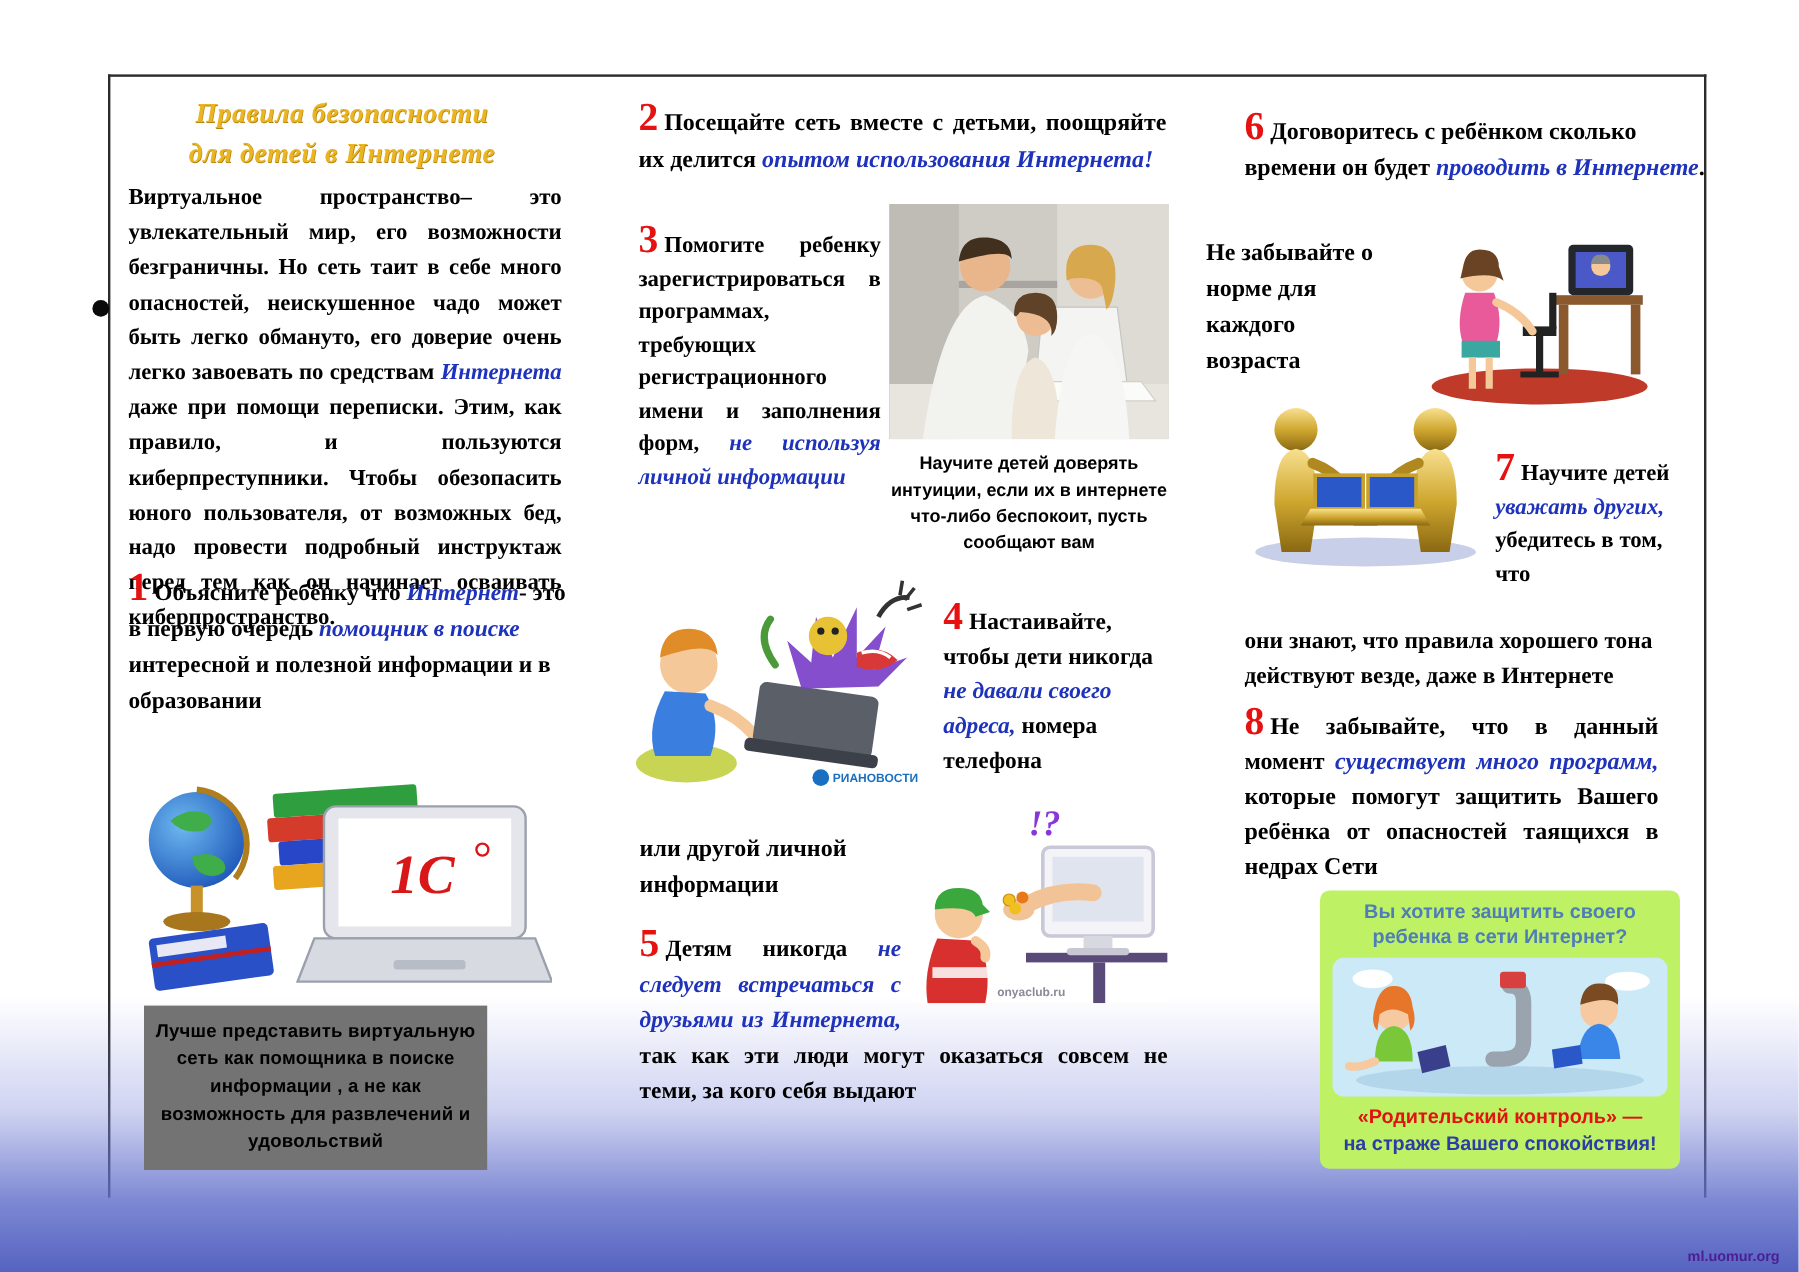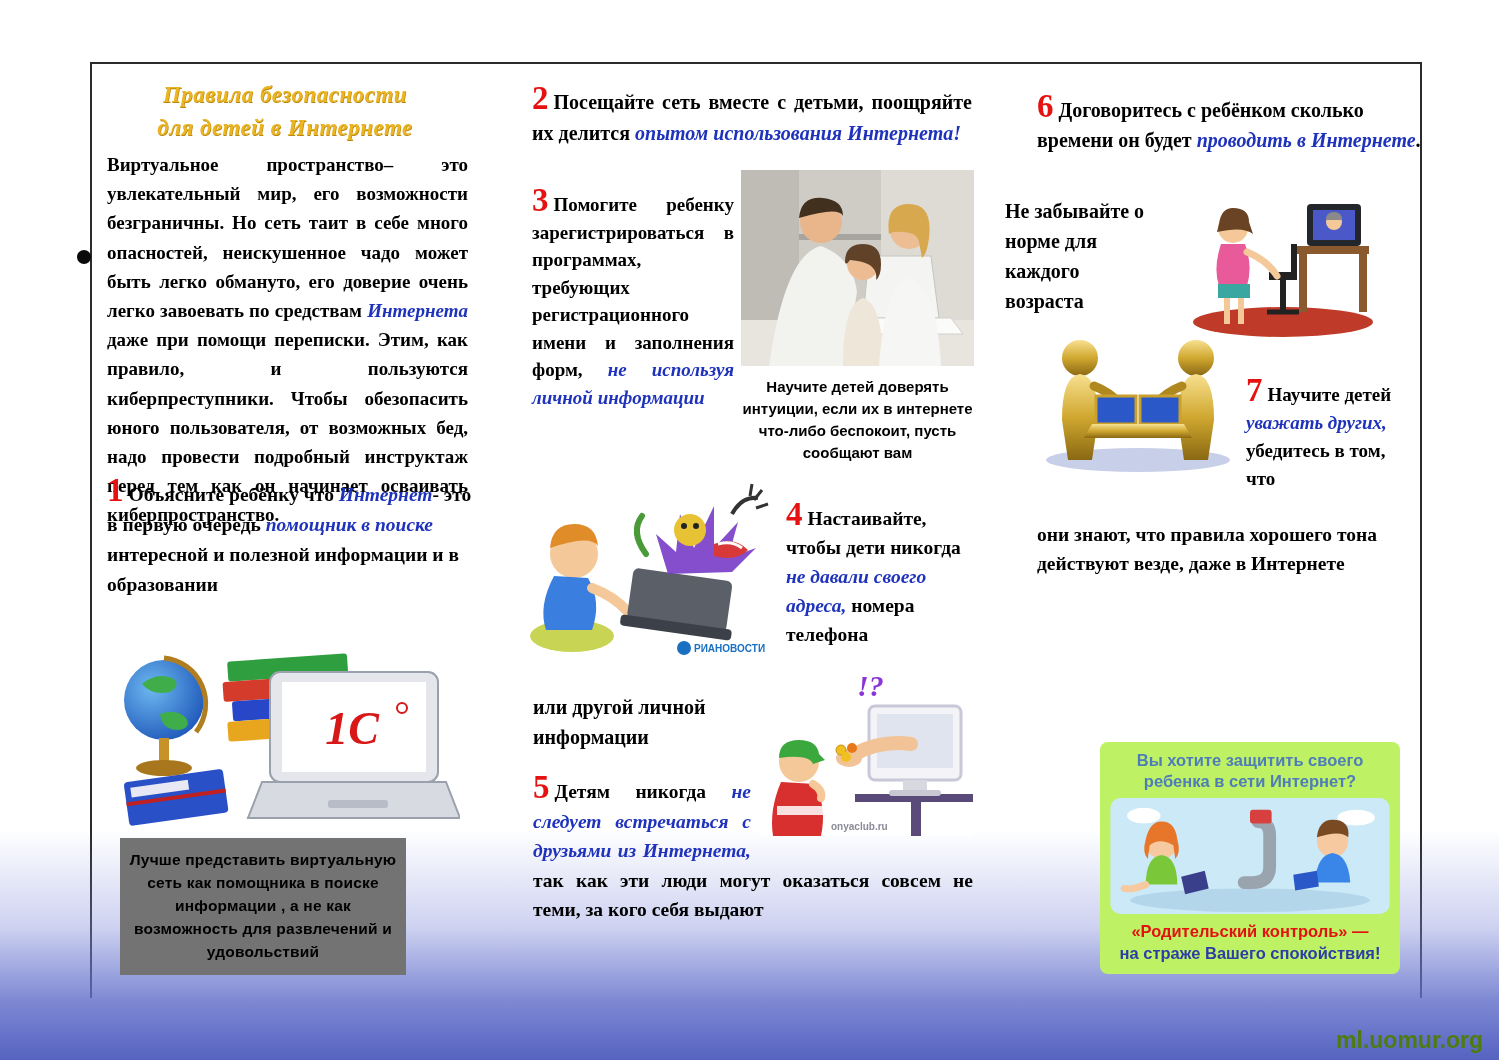--- a/index.html
+++ b/index.html
@@ -58,21 +58,21 @@
   .item7b { left:1037px; top:520px; width:388px; font-size:19.5px; line-height:29px; }
   .item8  { left:1037px; top:588px; width:345px; font-size:20px; line-height:29px; }
 
   .promo { left:1100px; top:742px; width:300px; background:#bef264; border-radius:8px;
            padding:8px 8px 10px; z-index:2; }
   .promo-q { font-size:16.5px; line-height:21px; color:#4e7db8; text-align:center; }
   .kids { width:284px; height:116px; margin:6px auto; }
   .brand { text-align:center; font-size:16.5px; line-height:22px; }
   .brand-red { color:#e21212; }
   .brand-blue { color:#2c3ea6; }
-  .sitemark { right:16px; bottom:6px; font-size:23px; color:#4d7c0f; z-index:3; }
+  .sitemark { right:16px; bottom:6px; font-size:12px; color:#4c1d95; z-index:3; }
   svg { display:block; width:100%; height:100%; }
 </style>
 </head>
 <body>
 
 <div class="page">
 
   <div class="abs frame"></div>
   <div class="abs dot"></div>
   <div class="abs grad"></div>
@@ -256,20 +256,21 @@
       <path d="M144 64 q-16 6 -26 18" stroke="#b08820" stroke-width="9" fill="none" stroke-linecap="round"></path>
       <rect x="102" y="74" width="40" height="28" fill="#2a58c8" stroke="#caa02c" stroke-width="3"></rect>
       <path d="M98 102 h48 l8 14 h-64z" fill="url(#gold)"></path>
     </svg>
   </div>
 
   <p class="abs z2 item7a"><span class="num">7</span><span>Научите детей </span><span class="em">уважать других,</span><span> убедитесь в том, что</span></p>
 
   <p class="abs z2 item7b">они знают, что правила хорошего тона действуют везде, даже в Интернете</p>
 
+  <p class="abs z2 item8 j"><span class="num">8</span><span>Не забывайте, что в данный момент </span><span class="em">существует много программ,</span><span> которые помогут защитить Вашего ребёнка от опасностей таящихся в недрах Сети</span></p>
 
   <div class="abs promo">
     <div class="promo-q sans">Вы хотите защитить своего ребенка в сети Интернет?</div>
     <div class="kids">
       <svg viewBox="0 0 284 118" aria-hidden="true">
         <rect width="284" height="118" rx="10" fill="#cbe9f7"></rect>
         <ellipse cx="142" cy="104" rx="122" ry="12" fill="#b4d6ea"></ellipse>
         <ellipse cx="34" cy="18" rx="17" ry="8" fill="#ffffff"></ellipse>
         <ellipse cx="250" cy="20" rx="19" ry="8" fill="#ffffff"></ellipse>
         <path d="M150 24 q12 0 12 14 l0 32 q0 16 -18 16 l-8 0" fill="none" stroke="#9aa4ae" stroke-width="13" stroke-linecap="round"></path>

